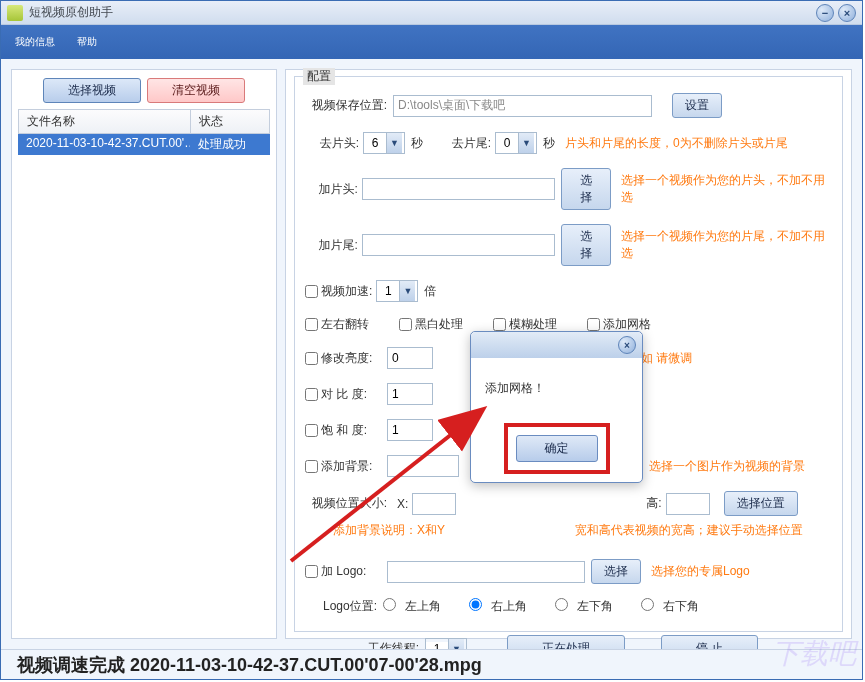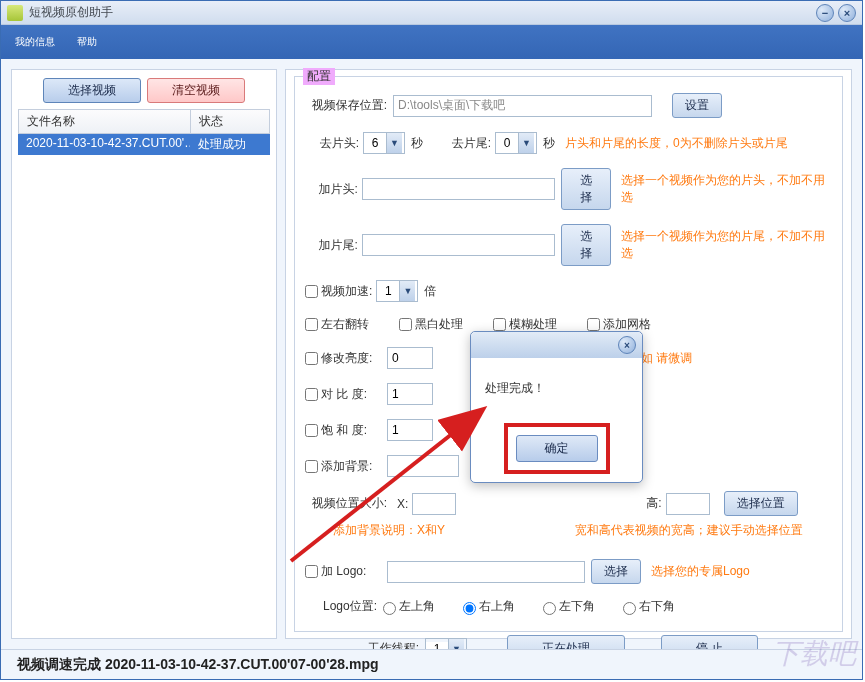--- a/index.html
+++ b/index.html
@@ -25,55 +25,55 @@
 .tbl-hdr { display: flex; background: linear-gradient(to bottom,#fcfcfd,#eef1f6); border: 1px solid #c4cedd; }
 .tbl-hdr div { padding: 3px 8px; border-right: 1px solid #c4cedd; font-size: 12px; color: #333; }
 .col-name { width: 172px; }
 .col-status { flex: 1; border-right: none !important; }
 .tbl-row { display: flex; background: #3d79d0; color: #fff; }
 .tbl-row div { padding: 2px 8px; font-size: 12px; overflow: hidden; white-space: nowrap; }
 .tbl-body { flex: 1; background: #fff; }
 
 .right-panel { flex: 1; border: 1px solid #c8d3e4; background: #fff; position: relative; }
 .fieldset { margin: 6px 8px; border: 1px solid #c8d3e4; position: relative; height: calc(100% - 12px); }
-.legend { position: absolute; top: -9px; left: 8px; background: #f0abfc; padding: 0 4px; font-size: 12px; color: #333; }
+.legend { position: absolute; top: -9px; left: 8px; background: #e5e5e5; padding: 0 4px; font-size: 12px; color: #333; }
 .config-body { padding: 16px 10px 10px 10px; }
 
 .row { display: flex; align-items: center; margin-bottom: 14px; font-size: 12px; color: #333; }
 .row .lbl { width: 88px; text-align: right; padding-right: 6px; }
 .row .lbl-s { width: 58px; text-align: right; padding-right: 4px; }
 input[type=text].txt { border: 1px solid #aabccf; height: 22px; padding: 0 4px; font-size: 12px; background: #fff; }
 .txt-long { width: 259px; }
 .txt-mid { width: 198px; }
 .txt-num { width: 46px; }
 .txt-sm { width: 44px; }
 .btn { background: linear-gradient(to bottom,#e7effa,#c6d7ed); border: 1px solid #7c9cc6; border-radius: 3px; padding: 3px 12px; font-size: 12px; cursor: pointer; color: #1a2a4a; }
 .btn-wide { padding: 4px 34px; }
 .hint { color: #ff7a11; margin-left: 10px; font-size: 12px; }
 .sel { border: 1px solid #aabccf; height: 22px; width: 42px; font-size: 12px; display: inline-flex; align-items: center; }
 .sel input { border: none; width: 22px; text-align: center; outline: none; font-size: 12px; }
 .sel .arrow { width: 16px; height: 20px; background: linear-gradient(to bottom,#e2ebf7,#bed1ea); border-left: 1px solid #aabccf; display: flex; align-items: center; justify-content: center; font-size: 9px; color: #2a4b7a; cursor: pointer; }
 .chk { display: inline-flex; align-items: center; gap: 3px; margin-right: 4px; }
 .chk input { margin: 0; }
 .radio-grp { display: flex; gap: 28px; align-items: center; }
-.rad { display: inline-flex; align-items: flex-end; gap: 3px; }
-
-.statusbar { position: absolute; bottom: 0; left: 0; right: 0; height: 30px; background: #f0f5fc; border-top: 1px solid #c8d3e4; display: flex; align-items: center; padding: 0 16px; font-size: 14px; color: #222; font-weight: bold; }
+.rad { display: inline-flex; align-items: flex-start; gap: 9px; }
+
+.statusbar { position: absolute; bottom: 0; left: 0; right: 0; height: 30px; background: #f0f5fc; border-top: 1px solid #c8d3e4; display: flex; align-items: center; padding: 0 16px; font-size: 18px; color: #222; font-weight: bold; }
 
 .modal { position: absolute; left: 469px; top: 330px; width: 173px; height: 152px; background: #fff; border: 1px solid #6a8cc0; border-radius: 5px; box-shadow: 0 3px 12px rgba(0,0,0,0.25); z-index: 100; }
 .modal-hdr { height: 26px; background: linear-gradient(to bottom,#e2ebf7,#bcd0ea); border-radius: 5px 5px 0 0; display: flex; justify-content: flex-end; align-items: center; padding: 0 6px; }
 .modal-close { width: 18px; height: 18px; border-radius: 50%; background: radial-gradient(circle at 30% 30%, #dfeaf8, #8fb0dc); border: 1px solid #5e84b9; display: flex; align-items: center; justify-content: center; font-size: 10px; color: #2a4b7a; cursor: pointer; font-weight: bold; }
 .modal-body { padding: 22px 14px 10px 14px; font-size: 12px; color: #333; }
 .modal-ft { display: flex; justify-content: center; margin-top: 26px; }
 .ok-wrap { border: 4px solid #d61f1f; padding: 8px; }
 .btn-ok { background: linear-gradient(to bottom,#dfe9f7,#b7ccea); border: 1px solid #6a8cc0; border-radius: 3px; padding: 4px 28px; font-size: 12px; cursor: pointer; color: #1a2a4a; }
 
 .arrow-svg { position: absolute; left: 280px; top: 390px; z-index: 101; pointer-events: none; }
 
-.watermark { position: absolute; right: 6px; bottom: 6px; opacity: 0.18; font-size: 28px; font-style: italic; font-family: "KaiTi", serif; color: #4c1d95; pointer-events: none; }
+.watermark { position: absolute; right: 6px; bottom: 6px; opacity: 0.18; font-size: 28px; font-style: italic; font-family: "KaiTi", serif; color: #8b5cf6; pointer-events: none; }
 </style>
 </head>
 <body>
 
 <div class="window">
   <div class="titlebar">
     <div class="titlebar-icon"></div>
     <div class="titlebar-title">短视频原创助手</div>
     <div class="titlebar-btns">
       <div class="circle-btn">−</div>
@@ -202,20 +202,21 @@
               </label>
             <input type="text" class="txt txt-num" value="1" style="">
           </div>
 
           <div class="row">
             <label class="chk" style="width:78px">
                 <input type="checkbox" style="">
                 <span>添加背景:</span>
               </label>
             <input type="text" class="txt" style="width: 72px;">
+            <span class="hint" style="margin-left:190px">选择一个图片作为视频的背景</span>
           </div>
 
           <div class="row">
             <span class="lbl" style="width:88px">视频位置大小:</span>
             <span style="margin:0 4px">X:</span>
             <input type="text" class="txt txt-sm" style="">
             <span style="margin:0 4px 0 190px">高:</span>
             <input type="text" class="txt txt-sm" style="">
             <button class="btn" style="margin-left:14px">选择位置</button>
           </div>
@@ -274,21 +275,21 @@
 
   <div class="statusbar">
     <span>视频调速完成 2020-11-03-10-42-37.CUT.00'07-00'28.mpg</span>
   </div>
 
   <div class="modal">
     <div class="modal-hdr">
       <div class="modal-close">×</div>
     </div>
     <div class="modal-body">
-      <div>处理完成！</div>
+      <div>添加网格！</div>
       <div class="modal-ft">
         <div class="ok-wrap">
           <button class="btn-ok">确定</button>
         </div>
       </div>
     </div>
   </div>
 
   <svg class="arrow-svg" width="260" height="180">
     <defs>

